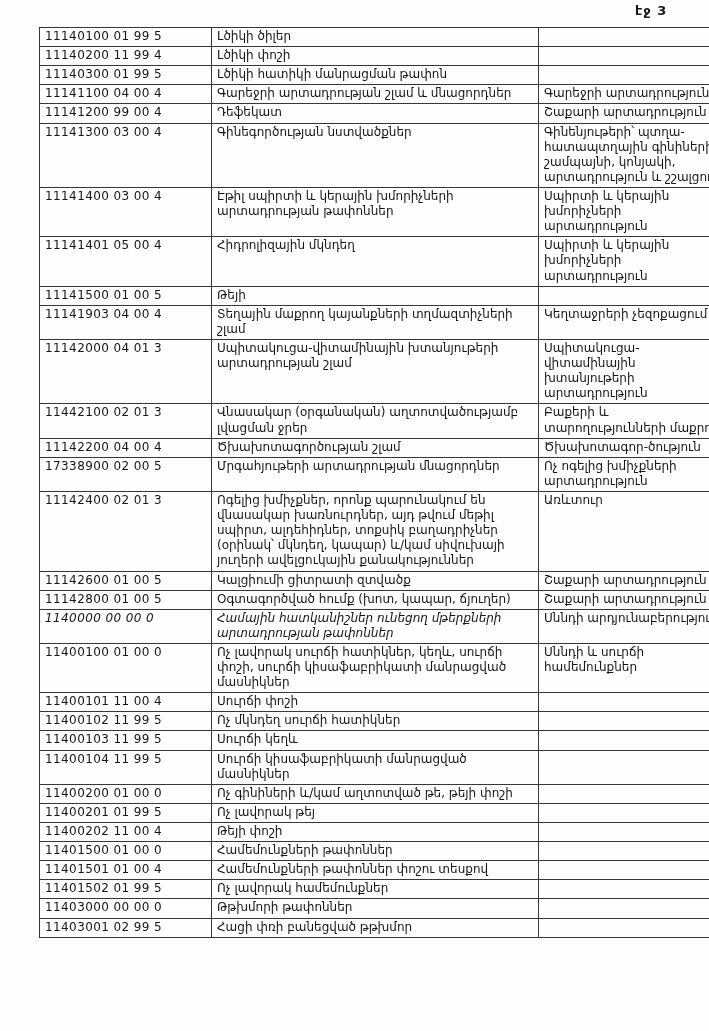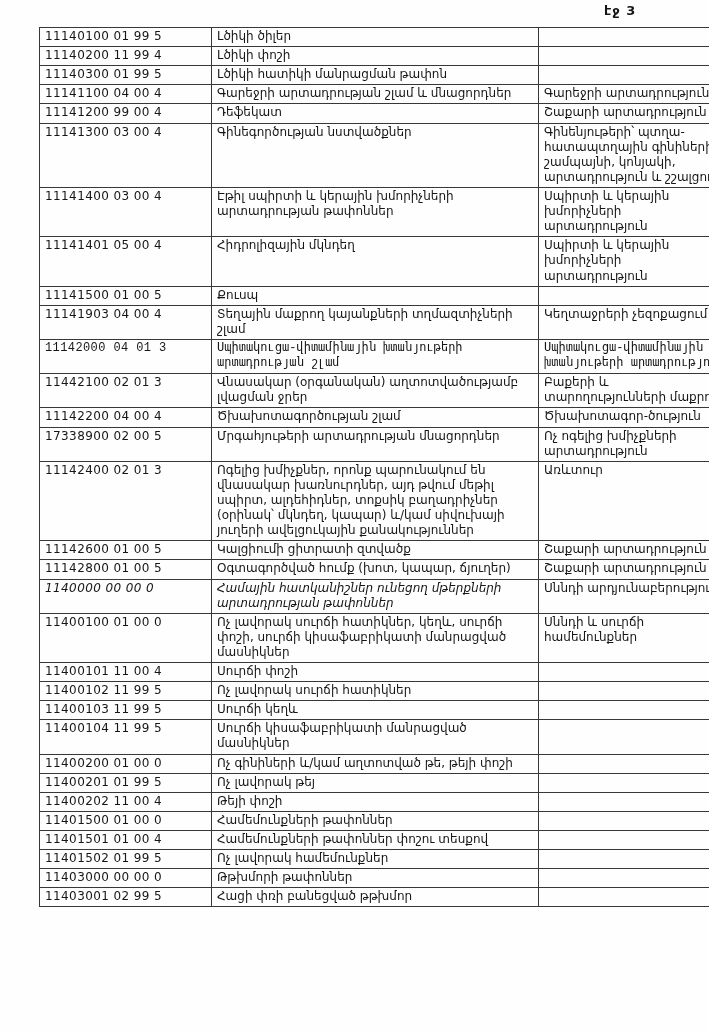--- a/index.html
+++ b/index.html
@@ -12,21 +12,21 @@
     width: 709px;
     height: 1031px;
     background: #fefefe;
     overflow: hidden;
     font-family: "DejaVu Sans", sans-serif;
     color: #161616;
   }
   .page-label {
     position: absolute;
     top: 3px;
-    left: 604px;
+    left: 635px;
     font-size: 13px;
     font-weight: bold;
     letter-spacing: 1px;
   }
   table.waste-table {
     position: absolute;
     left: 8px;
     top: 27px;
     width: 691px;
     border-collapse: collapse;
@@ -45,21 +45,20 @@
     white-space: nowrap;
     letter-spacing: 0.4px;
   }
   tr.group-row td.code-cell,
   tr.group-row td.name-cell {
     font-style: italic;
     font-weight: normal;
   }
   tr.no-top-border td {
     border-top: none;
-    font-family: Liberation Mono, monospace;
   }
   col.c-code { width: 172px; }
   col.c-name { width: 327px; }
   col.c-src  { width: 192px; }
 </style>
 </head>
 <body>
 
 <div class="page">
 
@@ -107,21 +106,21 @@
       <td class="name-cell">Էթիլ սպիրտի և կերային խմորիչների արտադրության թափոններ</td>
       <td class="source-cell">Սպիրտի և կերային խմորիչների արտադրություն</td>
     </tr>
         <tr>
       <td class="code-cell">11141401 05 00 4</td>
       <td class="name-cell">Հիդրոլիզային մկնդեղ</td>
       <td class="source-cell">Սպիրտի և կերային խմորիչների արտադրություն</td>
     </tr>
         <tr>
       <td class="code-cell">11141500 01 00 5</td>
-      <td class="name-cell">Քուսպ</td>
+      <td class="name-cell">Թեյի</td>
       <td class="source-cell"></td>
     </tr>
         <tr>
       <td class="code-cell">11141903 04 00 4</td>
       <td class="name-cell">Տեղային մաքրող կայանքների տղմազտիչների շլամ</td>
       <td class="source-cell">Կեղտաջրերի չեզոքացում</td>
     </tr>
         <tr class="no-top-border">
       <td class="code-cell">11142000 04 01 3</td>
       <td class="name-cell">Սպիտակուցա-վիտամինային խտանյութերի արտադրության շլամ</td>
@@ -167,21 +166,21 @@
       <td class="name-cell">Ոչ լավորակ սուրճի հատիկներ, կեղև, սուրճի փոշի, սուրճի կիսաֆաբրիկատի մանրացված մասնիկներ</td>
       <td class="source-cell">Սննդի և սուրճի համեմունքներ</td>
     </tr>
         <tr>
       <td class="code-cell">11400101 11 00 4</td>
       <td class="name-cell">Սուրճի փոշի</td>
       <td class="source-cell"></td>
     </tr>
         <tr>
       <td class="code-cell">11400102 11 99 5</td>
-      <td class="name-cell">Ոչ լավորակ սուրճի հատիկներ</td>
+      <td class="name-cell">Ոչ մկնդեղ սուրճի հատիկներ</td>
       <td class="source-cell"></td>
     </tr>
         <tr>
       <td class="code-cell">11400103 11 99 5</td>
       <td class="name-cell">Սուրճի կեղև</td>
       <td class="source-cell"></td>
     </tr>
         <tr>
       <td class="code-cell">11400104 11 99 5</td>
       <td class="name-cell">Սուրճի կիսաֆաբրիկատի մանրացված մասնիկներ</td>

